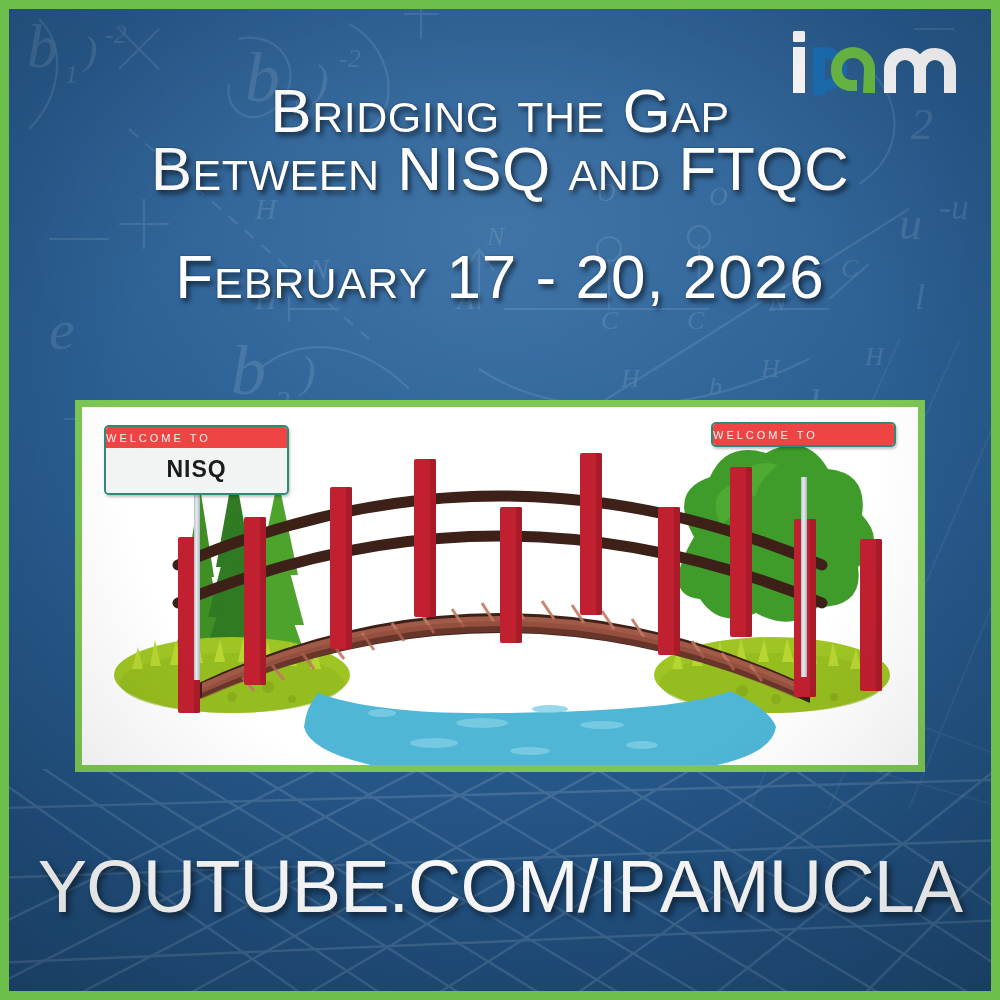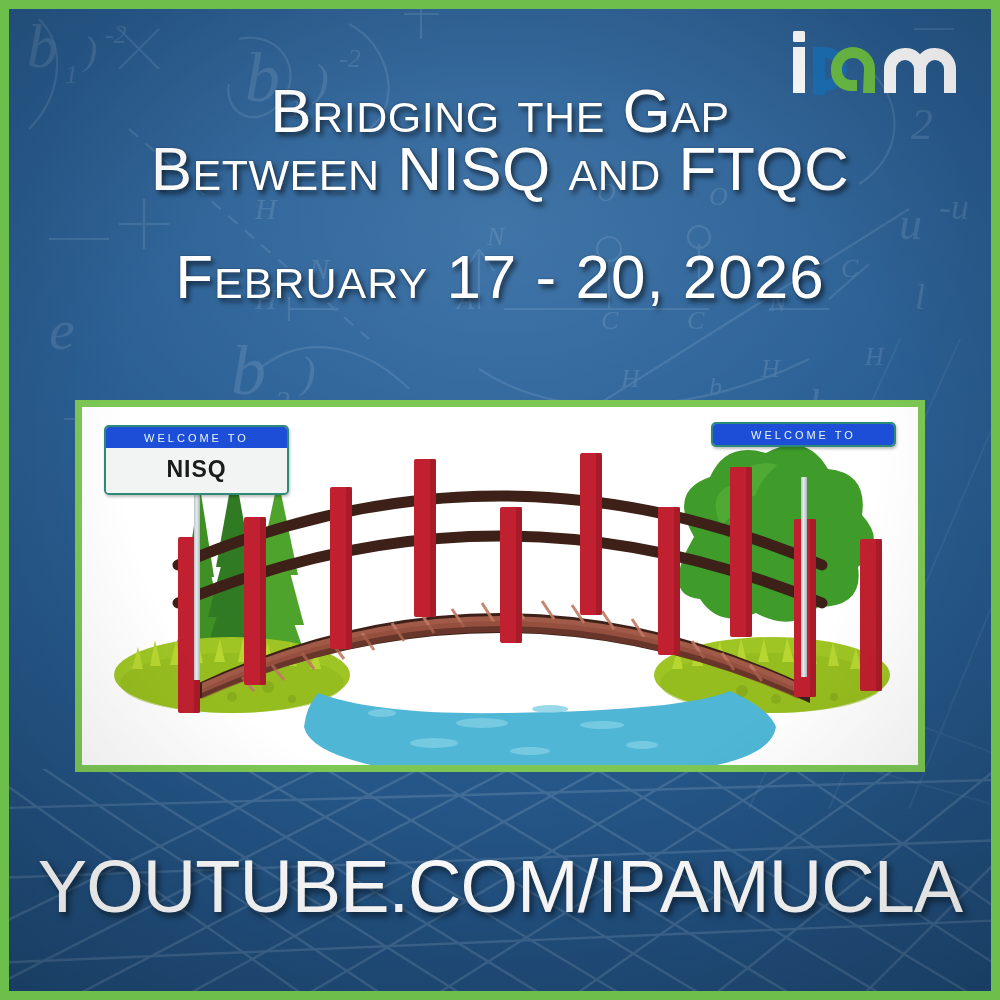--- a/index.html
+++ b/index.html
@@ -71,21 +71,21 @@
     width:6px; height:200px;
     background:linear-gradient(90deg,#b9c3c9 0%,#e6ecef 45%,#aab4ba 100%);
   }
   .sign .board{
     position:relative; z-index:2;
     border:2px solid #2c8a78; border-radius:5px; overflow:hidden;
     box-shadow:1px 2px 3px rgba(0,0,0,.25);
     background:#f4f6f5;
   }
   .sign .board-top{
-    background:#1d4ed8; color:#e9f6f2; text-align:center;
+    background:#ef4444; color:#e9f6f2; 
     font-size:11px; letter-spacing:3px; padding:5px 0 4px;
     font-family:"Liberation Sans", sans-serif;
   }
   .sign .board-body{
     background:#f2f4f3; color:#1b1b1b; text-align:center;
     font-size:23px; font-weight:bold; padding:8px 0 10px;
     letter-spacing:1px;
   }
   #sign-nisq{ left:22px; top:18px; }
   #sign-ftqc{ right:22px; top:15px; }

